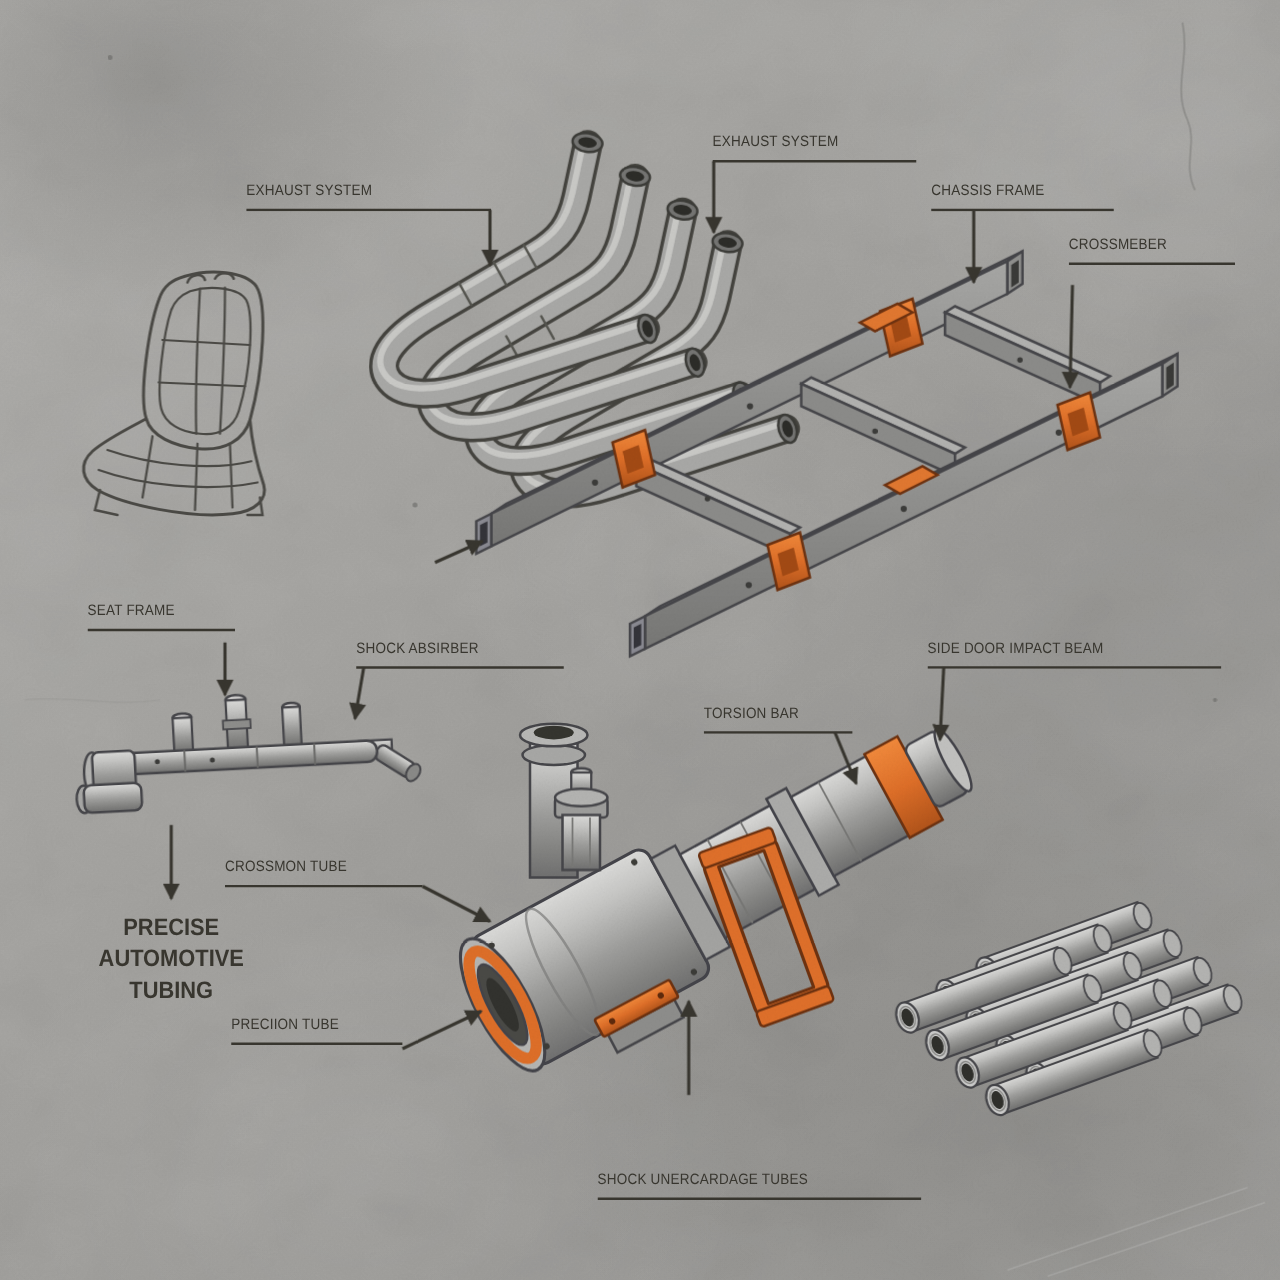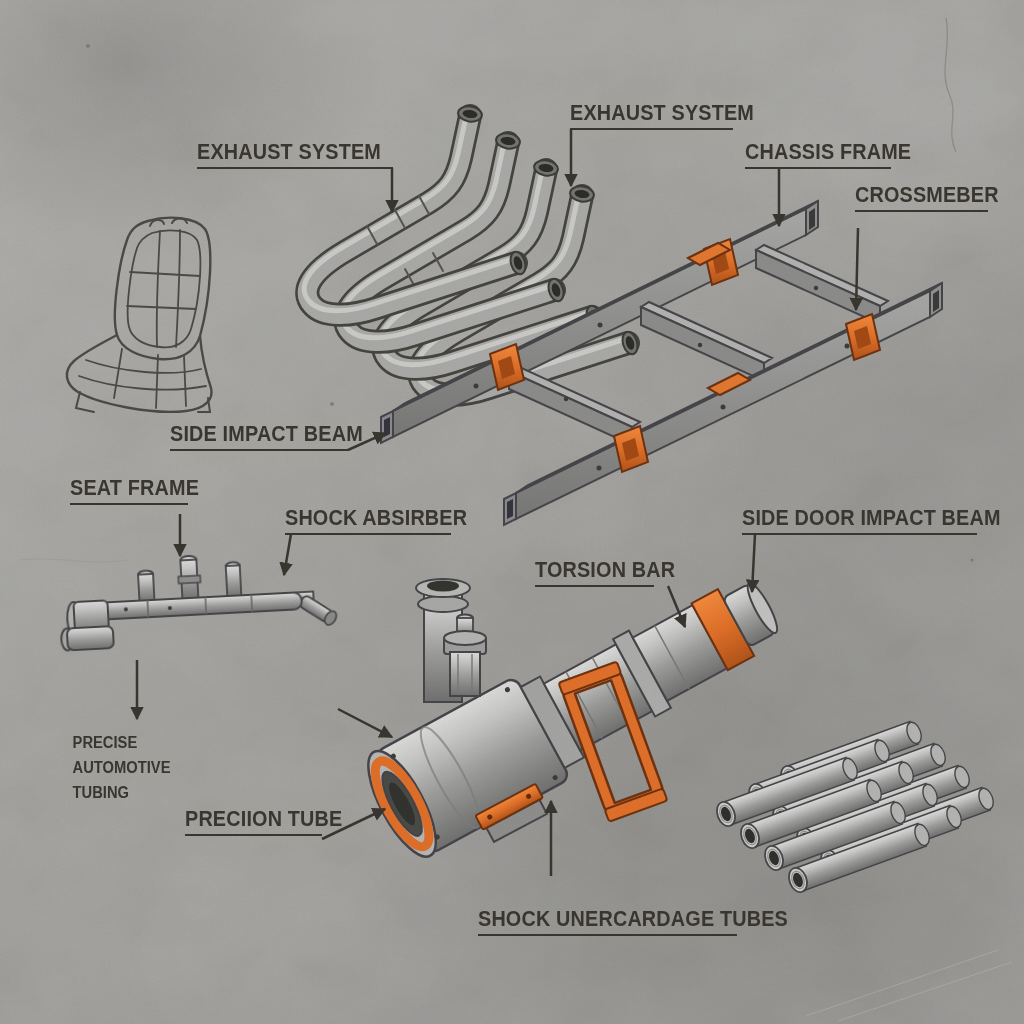--- a/index.html
+++ b/index.html
@@ -10,28 +10,28 @@
     background:
       radial-gradient(ellipse 420px 320px at 12% 6%, rgba(60,60,58,.20), transparent 62%),
       radial-gradient(ellipse 520px 420px at 92% 12%, rgba(255,255,255,.12), transparent 60%),
       radial-gradient(ellipse 640px 520px at 82% 88%, rgba(55,55,53,.14), transparent 62%),
       radial-gradient(ellipse 520px 420px at 28% 92%, rgba(255,255,255,.09), transparent 60%),
       radial-gradient(ellipse 300px 240px at 55% 45%, rgba(255,255,255,.06), transparent 70%),
       linear-gradient(135deg,#b4b3b0 0%,#a8a7a4 38%,#9c9b98 68%,#a7a6a3 100%);
   }
   svg.art{ position:absolute; inset:0; }
   .label{
-    position:absolute; color:#38362f; font-weight:700; font-size:22px;
+    position:absolute; color:#38362f; font-weight:400; font-size:12px;
     letter-spacing:.2px; line-height:22px; padding-bottom:4px;
     border-bottom:2.5px solid #38362f; white-space:nowrap;
   }
   .label .t{ display:inline-block; transform:scaleX(.9); transform-origin:left center; }
   .text-block{
-    position:absolute; color:#38362f; font-weight:700; font-size:16px;
-    line-height:25px; white-space:nowrap;
+    position:absolute; color:#38362f; font-weight:700; font-size:19px;
+    line-height:25px; text-align:center; white-space:nowrap;
   }
   .text-block .t{ display:block; transform:scaleX(.92); transform-origin:center; }
 </style>
 </head>
 <body>
 
 <div class="stage">
 
 <svg class="art" viewBox="0 0 1024 1024" xmlns="http://www.w3.org/2000/svg">
   <defs>
@@ -309,26 +309,26 @@
     <line x1="551" y1="876" x2="551" y2="801" marker-end="url(#arrow)"></line>
   </g>
 
   <rect width="1024" height="1024" filter="url(#grain)" opacity="0.12" style="mix-blend-mode:multiply"></rect>
 </svg>
 
 <div class="label" style="left:197px;top:141px;width:196px"><span class="t">EXHAUST SYSTEM</span></div>
 <div class="label" style="left:570px;top:102px;width:163px"><span class="t">EXHAUST SYSTEM</span></div>
 <div class="label" style="left:745px;top:141px;width:146px"><span class="t">CHASSIS FRAME</span></div>
 <div class="label" style="left:855px;top:184px;width:133px"><span class="t">CROSSMEBER</span></div>
-<div class="label" style="left:170px;top:423px;width:178px"><span class="t">SIDE IMPACT BEAM</span></div>
 <div class="label" style="left:70px;top:477px;width:118px"><span class="t">SEAT FRAME</span></div>
 <div class="label" style="left:285px;top:507px;width:166px"><span class="t">SHOCK ABSIRBER</span></div>
 <div class="label" style="left:742px;top:507px;width:235px"><span class="t">SIDE DOOR IMPACT BEAM</span></div>
-<div class="label" style="left:535px;top:559px;width:119px"><span class="t">TORSION BAR</span></div>
+<div class="label" style="left:563px;top:559px;width:119px"><span class="t">TORSION BAR</span></div>
+<div class="label" style="left:180px;top:682px;width:158px"><span class="t">CROSSMON TUBE</span></div>
 <div class="text-block" style="left:67px;top:730px;width:140px">
   <span class="t">PRECISE</span>
   <span class="t">AUTOMOTIVE</span>
   <span class="t">TUBING</span>
 </div>
 <div class="label" style="left:185px;top:808px;width:137px"><span class="t">PRECIION TUBE</span></div>
-<div class="label" style="left:478px;top:908px;width:259px"><span class="t">SHOCK UNERCARDAGE TUBES</span></div>
+<div class="label" style="left:478px;top:932px;width:259px"><span class="t">SHOCK UNERCARDAGE TUBES</span></div>
 
 </div>
 
 </body></html>

